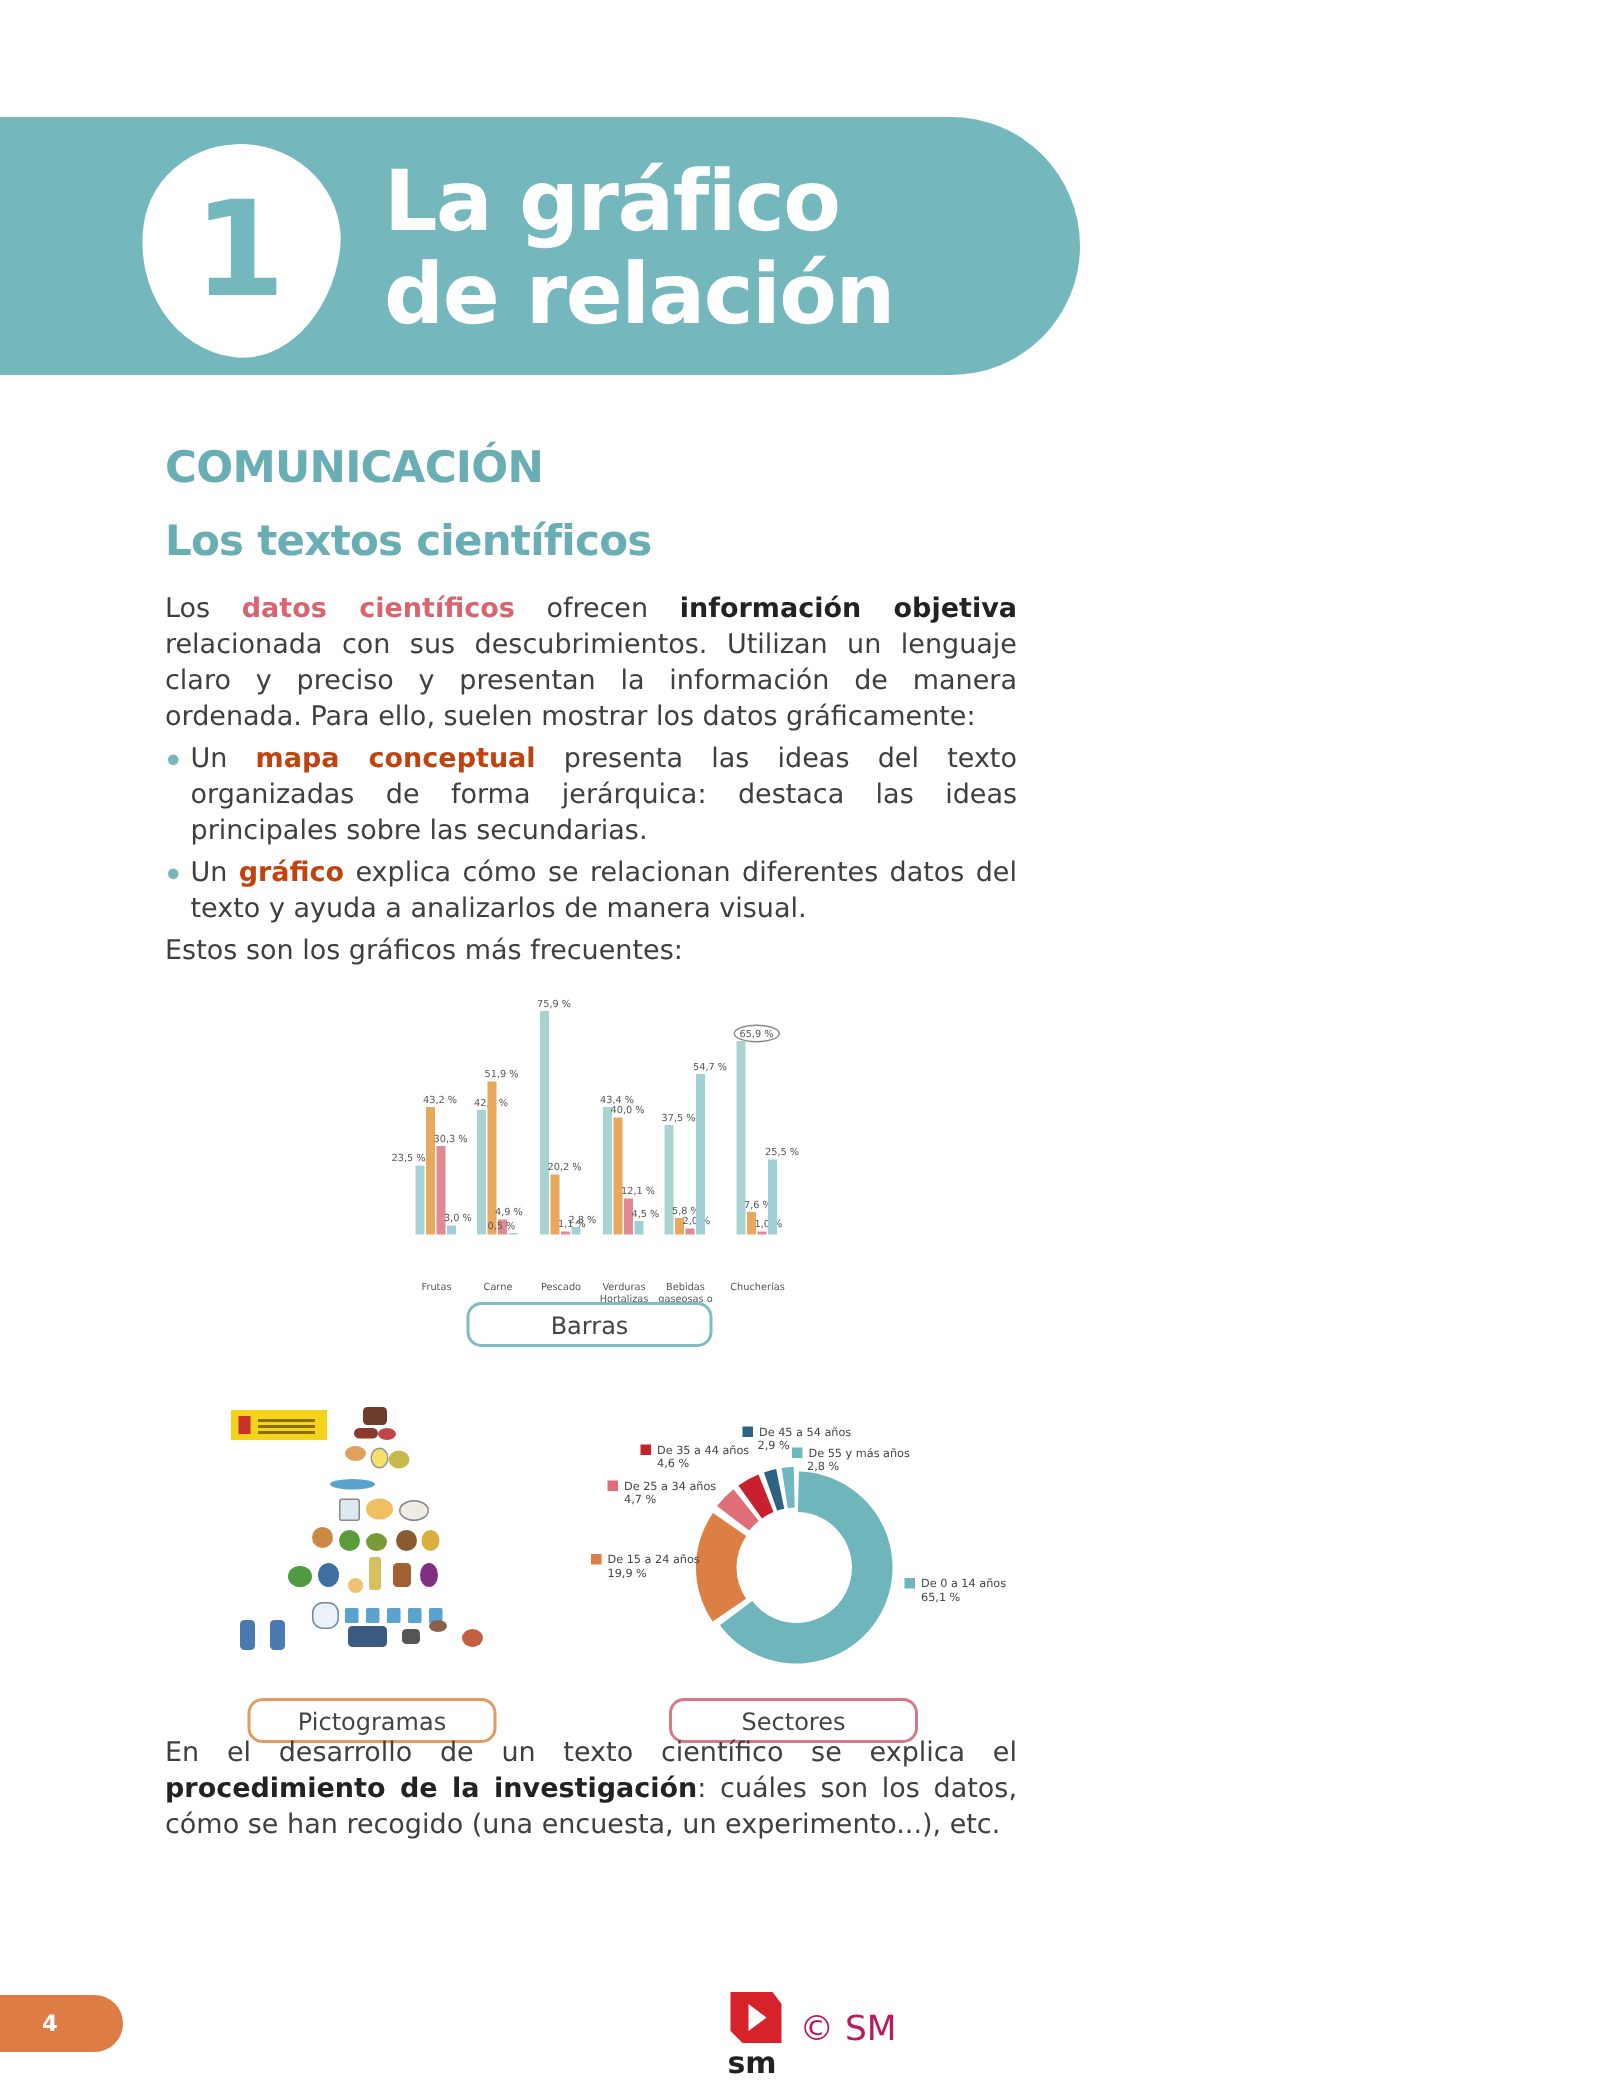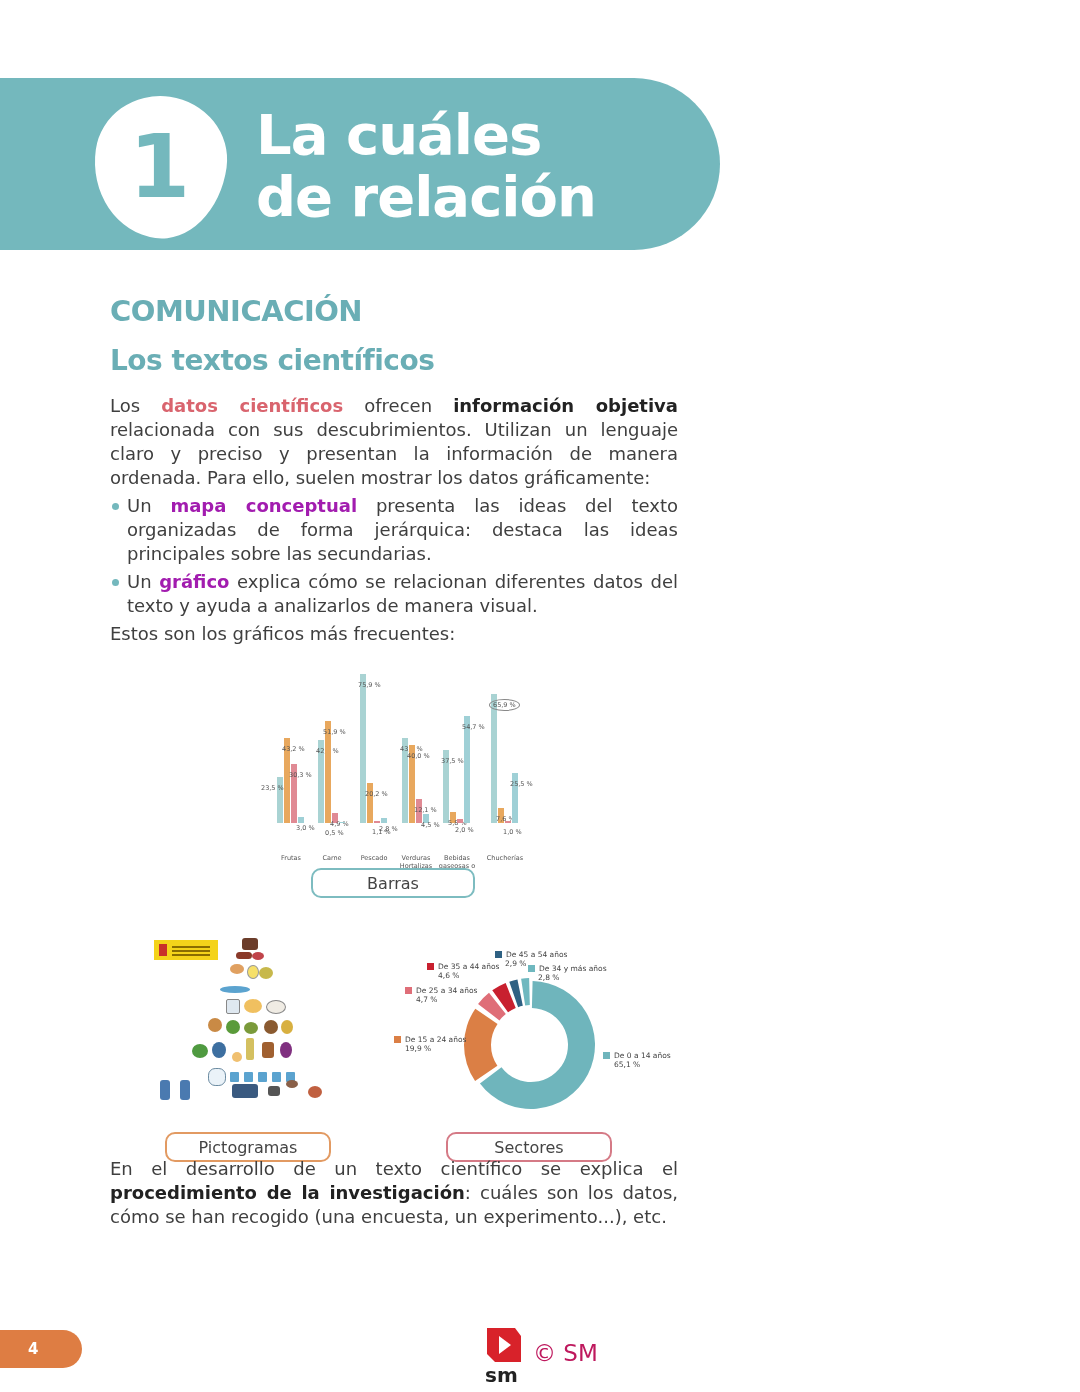--- a/index.html
+++ b/index.html
@@ -42,29 +42,29 @@
     position: absolute; left: 110px; width: 568px; font-family: "DejaVu Sans", sans-serif;
     font-size: 18px; line-height: 24px; color: #3f3f3f; text-align: justify;
   }
   .body-text b { color: #222; }
   .hl-red { color: #d9646e; font-weight: bold; }
   .bullets { position: absolute; left: 110px; top: 494px; width: 568px; margin: 0; padding: 0; list-style: none; }
   .bullets li {
     position: relative; padding-left: 17px; font-size: 18px; line-height: 24px; color: #3f3f3f;
     margin-bottom: 4px; text-align: justify;
   }
-  .bullets li b { color: #a21caf; }
+  .bullets li b { color: #c2410c; }
   .bullet-dot {
     position: absolute; left: 2px; top: 9px; width: 7px; height: 7px; border-radius: 50%; background: #74b8bd;
   }
 
   
   .bar-chart { position: absolute; left: 255px; top: 668px; width: 290px; height: 190px; }
   .bar { position: absolute; bottom: 35px; width: 6px; }
-  .bar-label { position: absolute; font-size: 6.5px; color: #555; white-space: nowrap; transform: translateX(-2px); margin-top: 16px; }
+  .bar-label { position: absolute; font-size: 6.5px; color: #555; white-space: nowrap; transform: translateX(-2px); }
   .cat-label { position: absolute; top: 158px; font-size: 6.5px; color: #555; text-align: center; width: 46px; line-height: 8px; margin-top: 28px; }
   .circled { border: 1px solid #888; border-radius: 50%; padding: 1px 3px; }
 
   .caption-btn {
     position: absolute; height: 30px; border-radius: 10px; background: #fff;
     display: flex; align-items: center; justify-content: center;
     font-size: 16px; color: #444; box-sizing: border-box;
   }
 
   
@@ -88,21 +88,21 @@
   .copyright { position: absolute; left: 533px; top: 1340px; font-size: 23px; color: #be185d; }
 </style>
 </head>
 <body>
 
 <div class="banner"></div>
 <div class="chapter-egg">
   <span class="chapter-num">1</span>
 </div>
 <div class="chapter-title">
-  <div>La cuáles</div>
+  <div>La gráfico</div>
   <div>de relación</div>
 </div>
 
 <div class="section-label">COMUNICACIÓN</div>
 <div class="section-title">Los textos científicos</div>
 
 <div class="body-text" style="top:394px;">
   <span>Los </span><span class="hl-red">datos científicos</span><span> ofrecen </span><b>información objetiva</b><span> relacionada con sus descubrimientos. Utilizan un lenguaje claro y preciso y presentan la información de manera ordenada. Para ello, suelen mostrar los datos gráficamente:</span>
 </div>
 
@@ -218,21 +218,21 @@
 <div class="donut-wrap">
   <svg id="donut-svg" width="290" height="175" style="position:absolute;left:0;top:0;">
       <path d="M142.5998333385416 36.01999895835503 A64 64 0 1 1 89.93603416845646 138.58071271445039 L111.47864475363889 122.30447453804163 A37 37 0 1 0 141.92490364884435 63.011561897799005 Z" fill="#6fb5bc"></path>
       <path d="M85.07163366200173 135.97093751539626 A64 64 0 0 1 85.29874821905622 63.67836654265416 L107.53209505974577 78.99757958581012 A37 37 0 0 0 107.40079445644865 120.79172217942663 Z" fill="#db7f45"></path>
       <path d="M88.03823149287366 58.99797313466488 A64 64 0 0 1 99.00701034619144 47.820464256537996 L115.81947617226083 68.94724803560027 A37 37 0 0 0 109.47815089768649 75.40924535576737 Z" fill="#df6e78"></path>
       <path d="M102.25564441406942 45.36360410558639 A64 64 0 0 1 115.6292290746986 38.01141372191161 L125.72280356502515 63.05377291604964 A37 37 0 0 0 117.9911999330989 67.30425798161161 Z" fill="#c8202f"></path>
       <path d="M119.27951841116189 36.625068523179806 A64 64 0 0 1 127.43526650823492 34.39390832064375 L132.8239241212109 60.85071026513652 A37 37 0 0 0 128.10888225259055 62.14059975722767 Z" fill="#2f6183"></path>
       <path d="M131.11360976111655 33.73916429906327 A64 64 0 0 1 139.1366130718061 33.03159813092552 L139.81154276150338 60.02316107036949 A37 37 0 0 0 135.17324397251096 60.43222276132413 Z" fill="#6fb8bf"></path>
     </svg>
   <div class="legend-item" style="left:105px; top:5px;"><span class="legend-sw" style="background:#2f6183;"></span><span>De 45 a 54 años</span><br><span style="padding-left:10px;">2,9 %</span></div>
-  <div class="legend-item" style="left:138px; top:19px;"><span class="legend-sw" style="background:#6fb8bf;"></span><span>De 34 y más años</span><br><span style="padding-left:10px;">2,8 %</span></div>
+  <div class="legend-item" style="left:138px; top:19px;"><span class="legend-sw" style="background:#6fb8bf;"></span><span>De 55 y más años</span><br><span style="padding-left:10px;">2,8 %</span></div>
   <div class="legend-item" style="left:37px; top:17px;"><span class="legend-sw" style="background:#c8202f;"></span><span>De 35 a 44 años</span><br><span style="padding-left:11px;">4,6 %</span></div>
   <div class="legend-item" style="left:15px; top:41px;"><span class="legend-sw" style="background:#df6e78;"></span><span>De 25 a 34 años</span><br><span style="padding-left:11px;">4,7 %</span></div>
   <div class="legend-item" style="left:4px; top:90px;"><span class="legend-sw" style="background:#db7f45;"></span><span>De 15 a 24 años</span><br><span style="padding-left:11px;">19,9 %</span></div>
   <div class="legend-item" style="left:213px; top:106px;"><span class="legend-sw" style="background:#6fb5bc;"></span><span>De 0 a 14 años</span><br><span style="padding-left:11px;">65,1 %</span></div>
 </div>
 <div class="caption-btn" style="left:446px; top:1132px; width:166px; border:2px solid #d57a86;">Sectores</div>
 
 <div class="body-text" style="top:1157px;">
   <span>En el desarrollo de un texto científico se explica el </span><b>procedimiento de la investigación</b><span>: cuáles son los datos, cómo se han recogido (una encuesta, un experimento...), etc.</span>
 </div>

